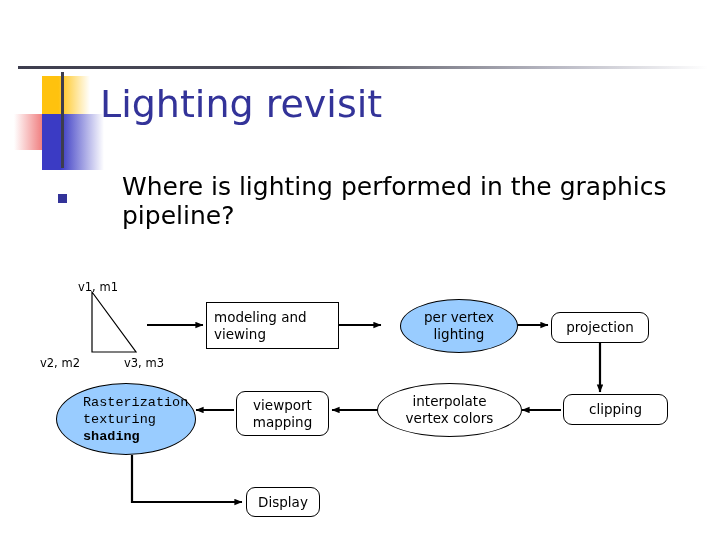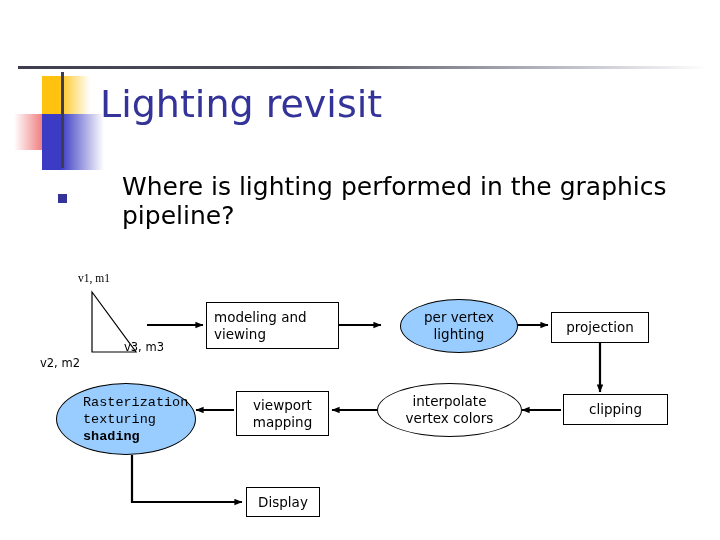--- a/index.html
+++ b/index.html
@@ -114,20 +114,21 @@
     padding-left: 7px;
     padding-right: 20px;
     align-items: flex-start;
     text-align: left;
   }
   .box-center {
     align-items: center;
     text-align: center;
     padding-left: 4px;
     padding-right: 4px;
+    border-radius: 9px;
   }
   .ellipse {
     border: 1.2px solid #000000;
     border-radius: 50%;
     align-items: center;
     text-align: center;
   }
   .ellipse-blue {
     background: #99CCFF;
   }
@@ -168,23 +169,23 @@
     <div id="bullet-mark"></div>
     <div id="bullet-text">Where is lighting performed in the graphics pipeline?</div>
   </div>
 
   <div id="diagram">
 
     <svg id="tri-svg" width="720" height="540">
       <polygon points="92,292 92,352 136,352" fill="#ffffff" stroke="#000000" stroke-width="1.2"></polygon>
     </svg>
 
-    <div class="vlabel" style="left:78px; top:272px;font-family:Liberation Serif, serif;">v1, m1</div>
+    <div class="vlabel" style="left:78px; top:280px;">v1, m1</div>
     <div class="vlabel" style="left:40px; top:356px;">v2, m2</div>
-    <div class="vlabel" style="left:124px; top:340px;text-align:right;">v3, m3</div>
+    <div class="vlabel" style="left:124px; top:356px;text-align:right;">v3, m3</div>
 
     <svg id="arrows-svg" width="720" height="540">
       <defs>
         <marker id="ah" markerWidth="9" markerHeight="9" refX="7.6" refY="3.2" orient="auto" markerUnits="userSpaceOnUse">
           <path d="M0,0 L8,3.2 L0,6.4 z" fill="#000000"></path>
         </marker>
       </defs>
 
       <line x1="147" y1="325" x2="203" y2="325" stroke="#000000" stroke-width="2.2" marker-end="url(#ah)"></line>
 

